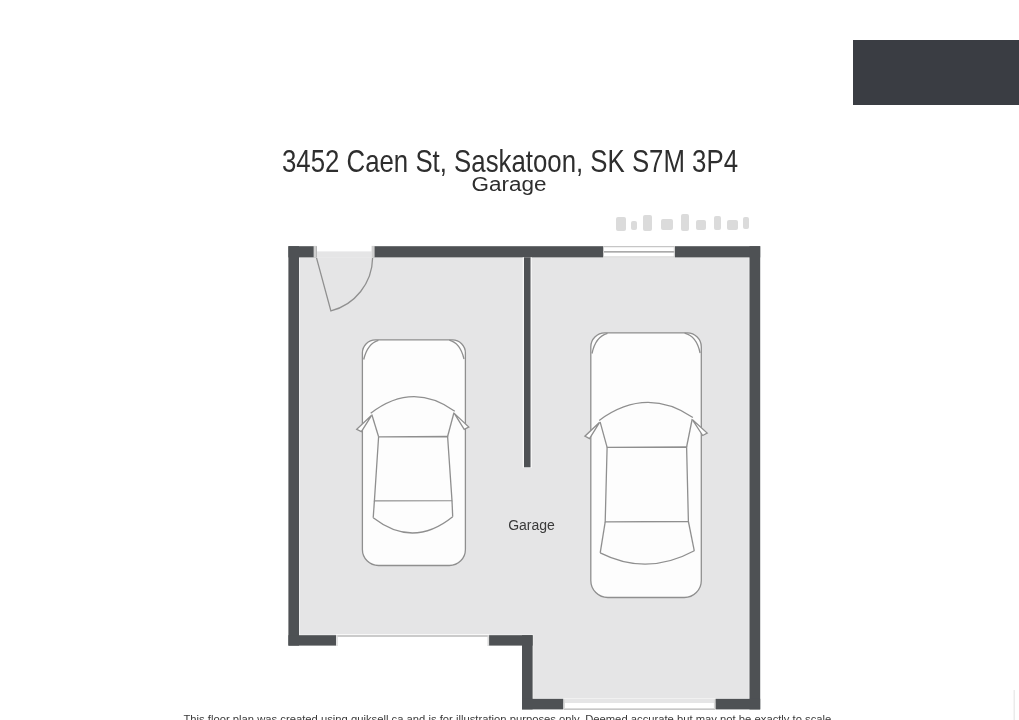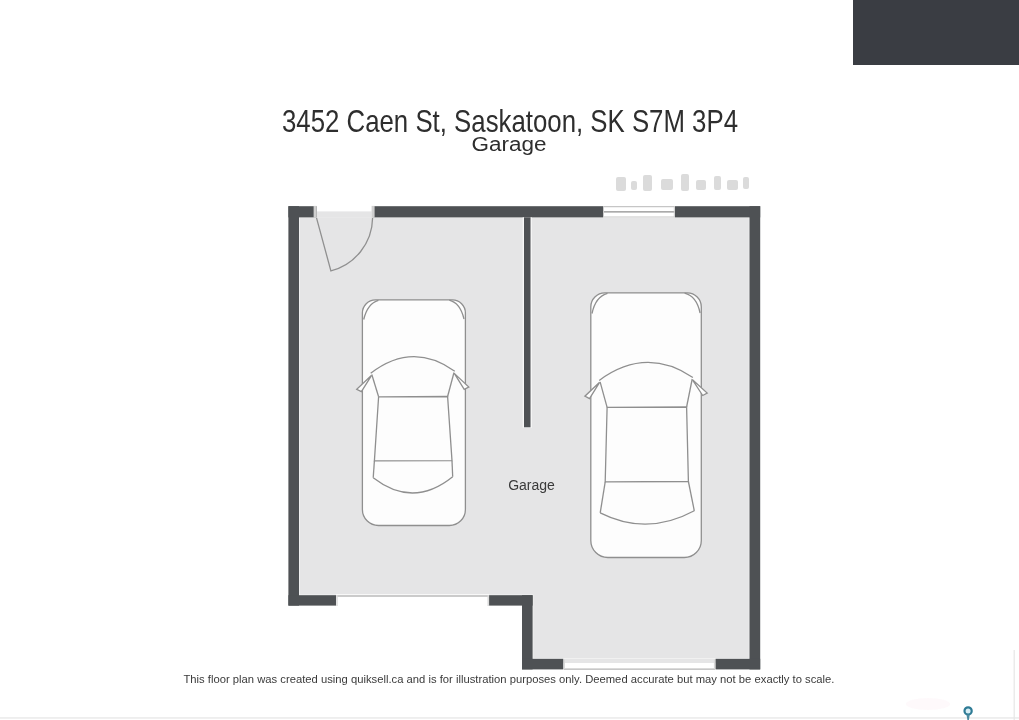--- a/index.html
+++ b/index.html
@@ -1,17 +1,17 @@
 <!DOCTYPE html>
 <html><head>
 <meta charset="utf-8">
 <style>
   html,body{margin:0;padding:0;background:#ffffff;}
   body{width:1019px;height:720px;overflow:hidden;font-family:"Liberation Sans", sans-serif;}
-  #page{position:relative;width:1019px;height:560px;}
+  #page{position:relative;width:1019px;height:560px;margin-top:40px;}
   svg{position:absolute;left:0;top:0;}
 </style>
 </head>
 <body>
 <div id="page">
 <svg width="1019" height="720" viewBox="0 0 1019 720">
 
   <rect x="0" y="0" width="1019" height="720" fill="#ffffff"></rect>
 
   <text x="510" y="131.5" text-anchor="middle" font-size="30.5" fill="#2e2e2e" textLength="456" lengthAdjust="spacingAndGlyphs">3452 Caen St, Saskatoon, SK S7M 3P4</text>

